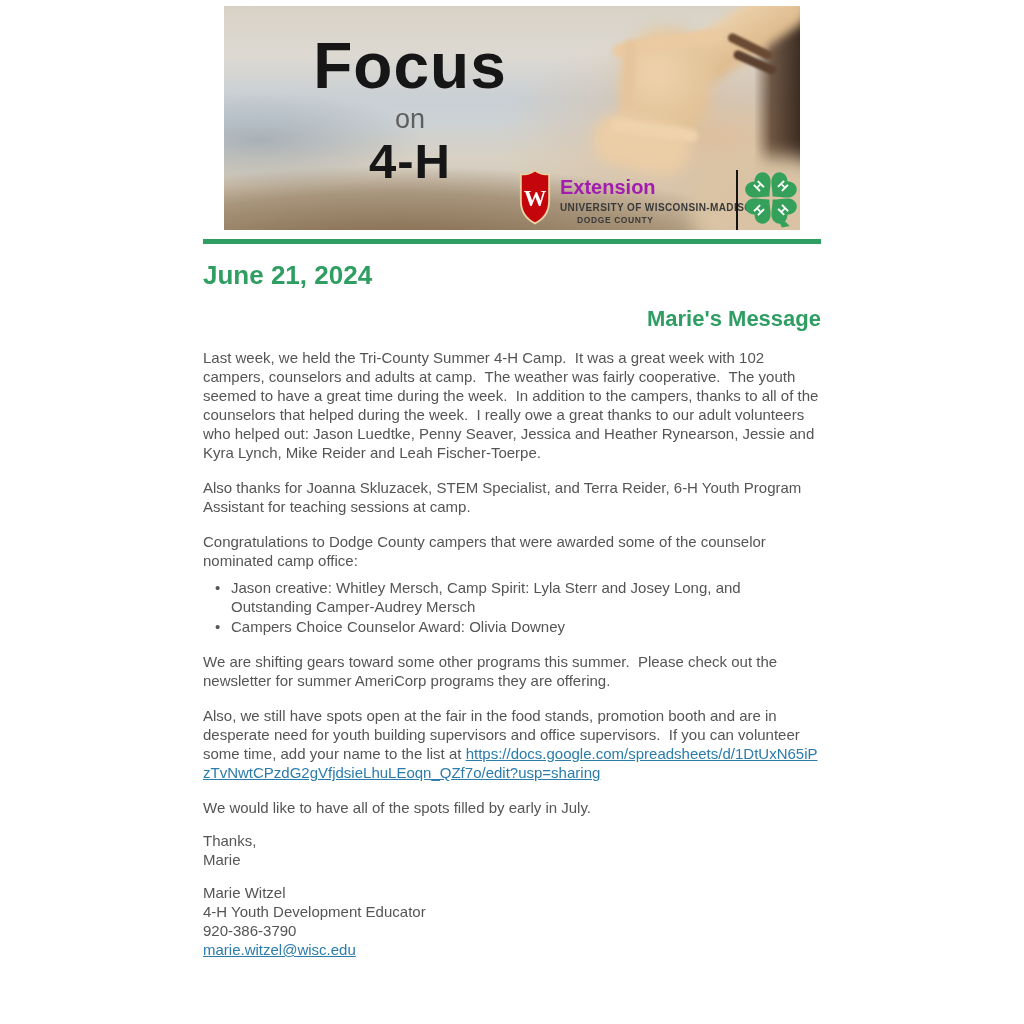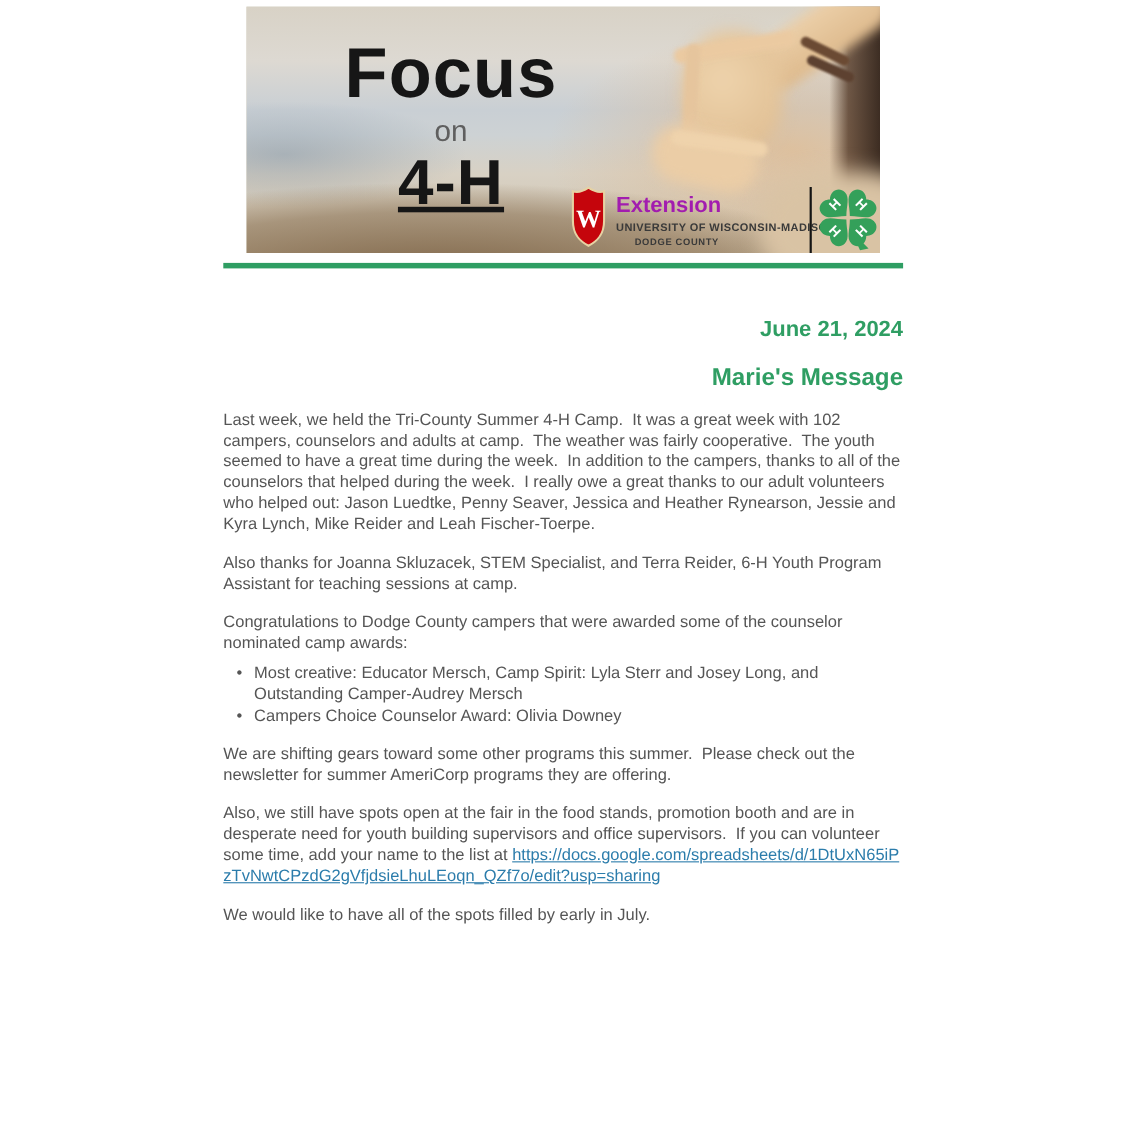--- a/index.html
+++ b/index.html
@@ -51,37 +51,37 @@
     background:#5d4130;transform:rotate(24deg);filter:blur(1px);}
   .shoulder{left:468px;top:150px;width:150px;height:100px;border-radius:40%;
     background:#d9c3a4;filter:blur(9px);}
 
   .banner-title{
     position:absolute;left:36px;top:28px;width:300px;text-align:center;
     color:#161616;line-height:1;
   }
   .banner-title .t1{font-size:64px;font-weight:bold;letter-spacing:1px;}
   .banner-title .t2{font-size:27px;color:#5f5f5f;margin-top:8px;font-weight:500;}
-  .banner-title .t3{font-size:58px;font-weight:bold;margin-top:4px;letter-spacing:1px;text-decoration:underline;}
+  .banner-title .t3{font-size:49px;font-weight:bold;margin-top:4px;letter-spacing:1px;}
 
   .lockup{position:absolute;left:294px;top:162px;display:flex;align-items:flex-start;}
   .crest{width:34px;height:58px;flex:0 0 auto;}
   .lockup-text{margin-left:8px;padding-top:8px;line-height:1.15;}
   .lockup-brand{font-size:20px;font-weight:700;color:#a21caf;}
   .lockup-univ{font-size:10px;font-weight:bold;color:#3a3a3a;letter-spacing:0.4px;margin-top:3px;}
   .lockup-county{font-size:8.5px;font-weight:bold;color:#3a3a3a;letter-spacing:0.6px;margin-top:2px;padding-left:17px;}
 
   .vline{position:absolute;left:512px;top:164px;width:2px;height:62px;background:#141414;}
   .clover{position:absolute;left:516px;top:158px;width:62px;height:68px;}
 
   
   .divider{width:618px;height:5px;background:var(--accent_green);margin-top:9px;}
 
   
-  .h-date{margin-top:42px;font-size:20px;font-weight:bold;color:var(--accent_green);text-align:right;line-height:26px;}
+  .h-date{margin-top:18px;font-size:26px;font-weight:bold;color:var(--accent_green);text-align:left;line-height:26px;}
   .h-section{margin-top:18px;font-size:22px;font-weight:bold;color:var(--accent_green);text-align:right;line-height:26px;}
 
   
   .body-copy{color:var(--body_gray);font-size:15px;line-height:19px;}
   .body-copy p{margin:16px 0 0;white-space:pre-wrap;}
   .body-copy ul{margin:8px 0;padding:0 0 0 28px;list-style:none;}
   .body-copy li{position:relative;margin:1px 0;white-space:pre-wrap;}
   .body-copy li::before{content:"\2022";position:absolute;left:-16px;top:0;}
   a.link{color:var(--link_blue);text-decoration:underline;word-break:break-all;cursor:pointer;}
   .sig p{margin-top:14px;}
@@ -156,25 +156,29 @@
     </div>
 
     <div class="divider"></div>
 
     <div class="h-date">June 21, 2024</div>
     <div class="h-section">Marie's Message</div>
 
     <div class="body-copy">
       <p>Last week, we held the Tri-County Summer 4-H Camp.  It was a great week with 102 campers, counselors and adults at camp.  The weather was fairly cooperative.  The youth seemed to have a great time during the week.  In addition to the campers, thanks to all of the counselors that helped during the week.  I really owe a great thanks to our adult volunteers who helped out: Jason Luedtke, Penny Seaver, Jessica and Heather Rynearson, Jessie and Kyra Lynch, Mike Reider and Leah Fischer-Toerpe.</p>
       <p>Also thanks for Joanna Skluzacek, STEM Specialist, and Terra Reider, 6-H Youth Program Assistant for teaching sessions at camp.</p>
-      <p>Congratulations to Dodge County campers that were awarded some of the counselor nominated camp awards:</p>
+      <p>Congratulations to Dodge County campers that were awarded some of the counselor nominated camp office:</p>
       <ul>
-        <li>Most creative: Educator Mersch, Camp Spirit: Lyla Sterr and Josey Long, and Outstanding Camper-Audrey Mersch</li>
+        <li>Jason creative: Whitley Mersch, Camp Spirit: Lyla Sterr and Josey Long, and Outstanding Camper-Audrey Mersch</li>
         <li>Campers Choice Counselor Award: Olivia Downey</li>
       </ul>
       <p>We are shifting gears toward some other programs this summer.  Please check out the newsletter for summer AmeriCorp programs they are offering.</p>
       <p><span>Also, we still have spots open at the fair in the food stands, promotion booth and are in desperate need for youth building supervisors and office supervisors.  If you can volunteer some time, add your name to the list at </span><a class="link">https://docs.google.com/spreadsheets/d/1DtUxN65iPzTvNwtCPzdG2gVfjdsieLhuLEoqn_QZf7o/edit?usp=sharing</a></p>
       <p>We would like to have all of the spots filled by early in July.</p>
 
+      <div class="sig">
+        <p><span>Thanks,</span><br><span>Marie</span></p>
+        <p><span>Marie Witzel</span><br><span>4-H Youth Development Educator</span><br><span>920-386-3790</span><br><a class="link">marie.witzel@wisc.edu</a></p>
+      </div>
     </div>
 
   </div>
 </div>
 
 </body></html>

